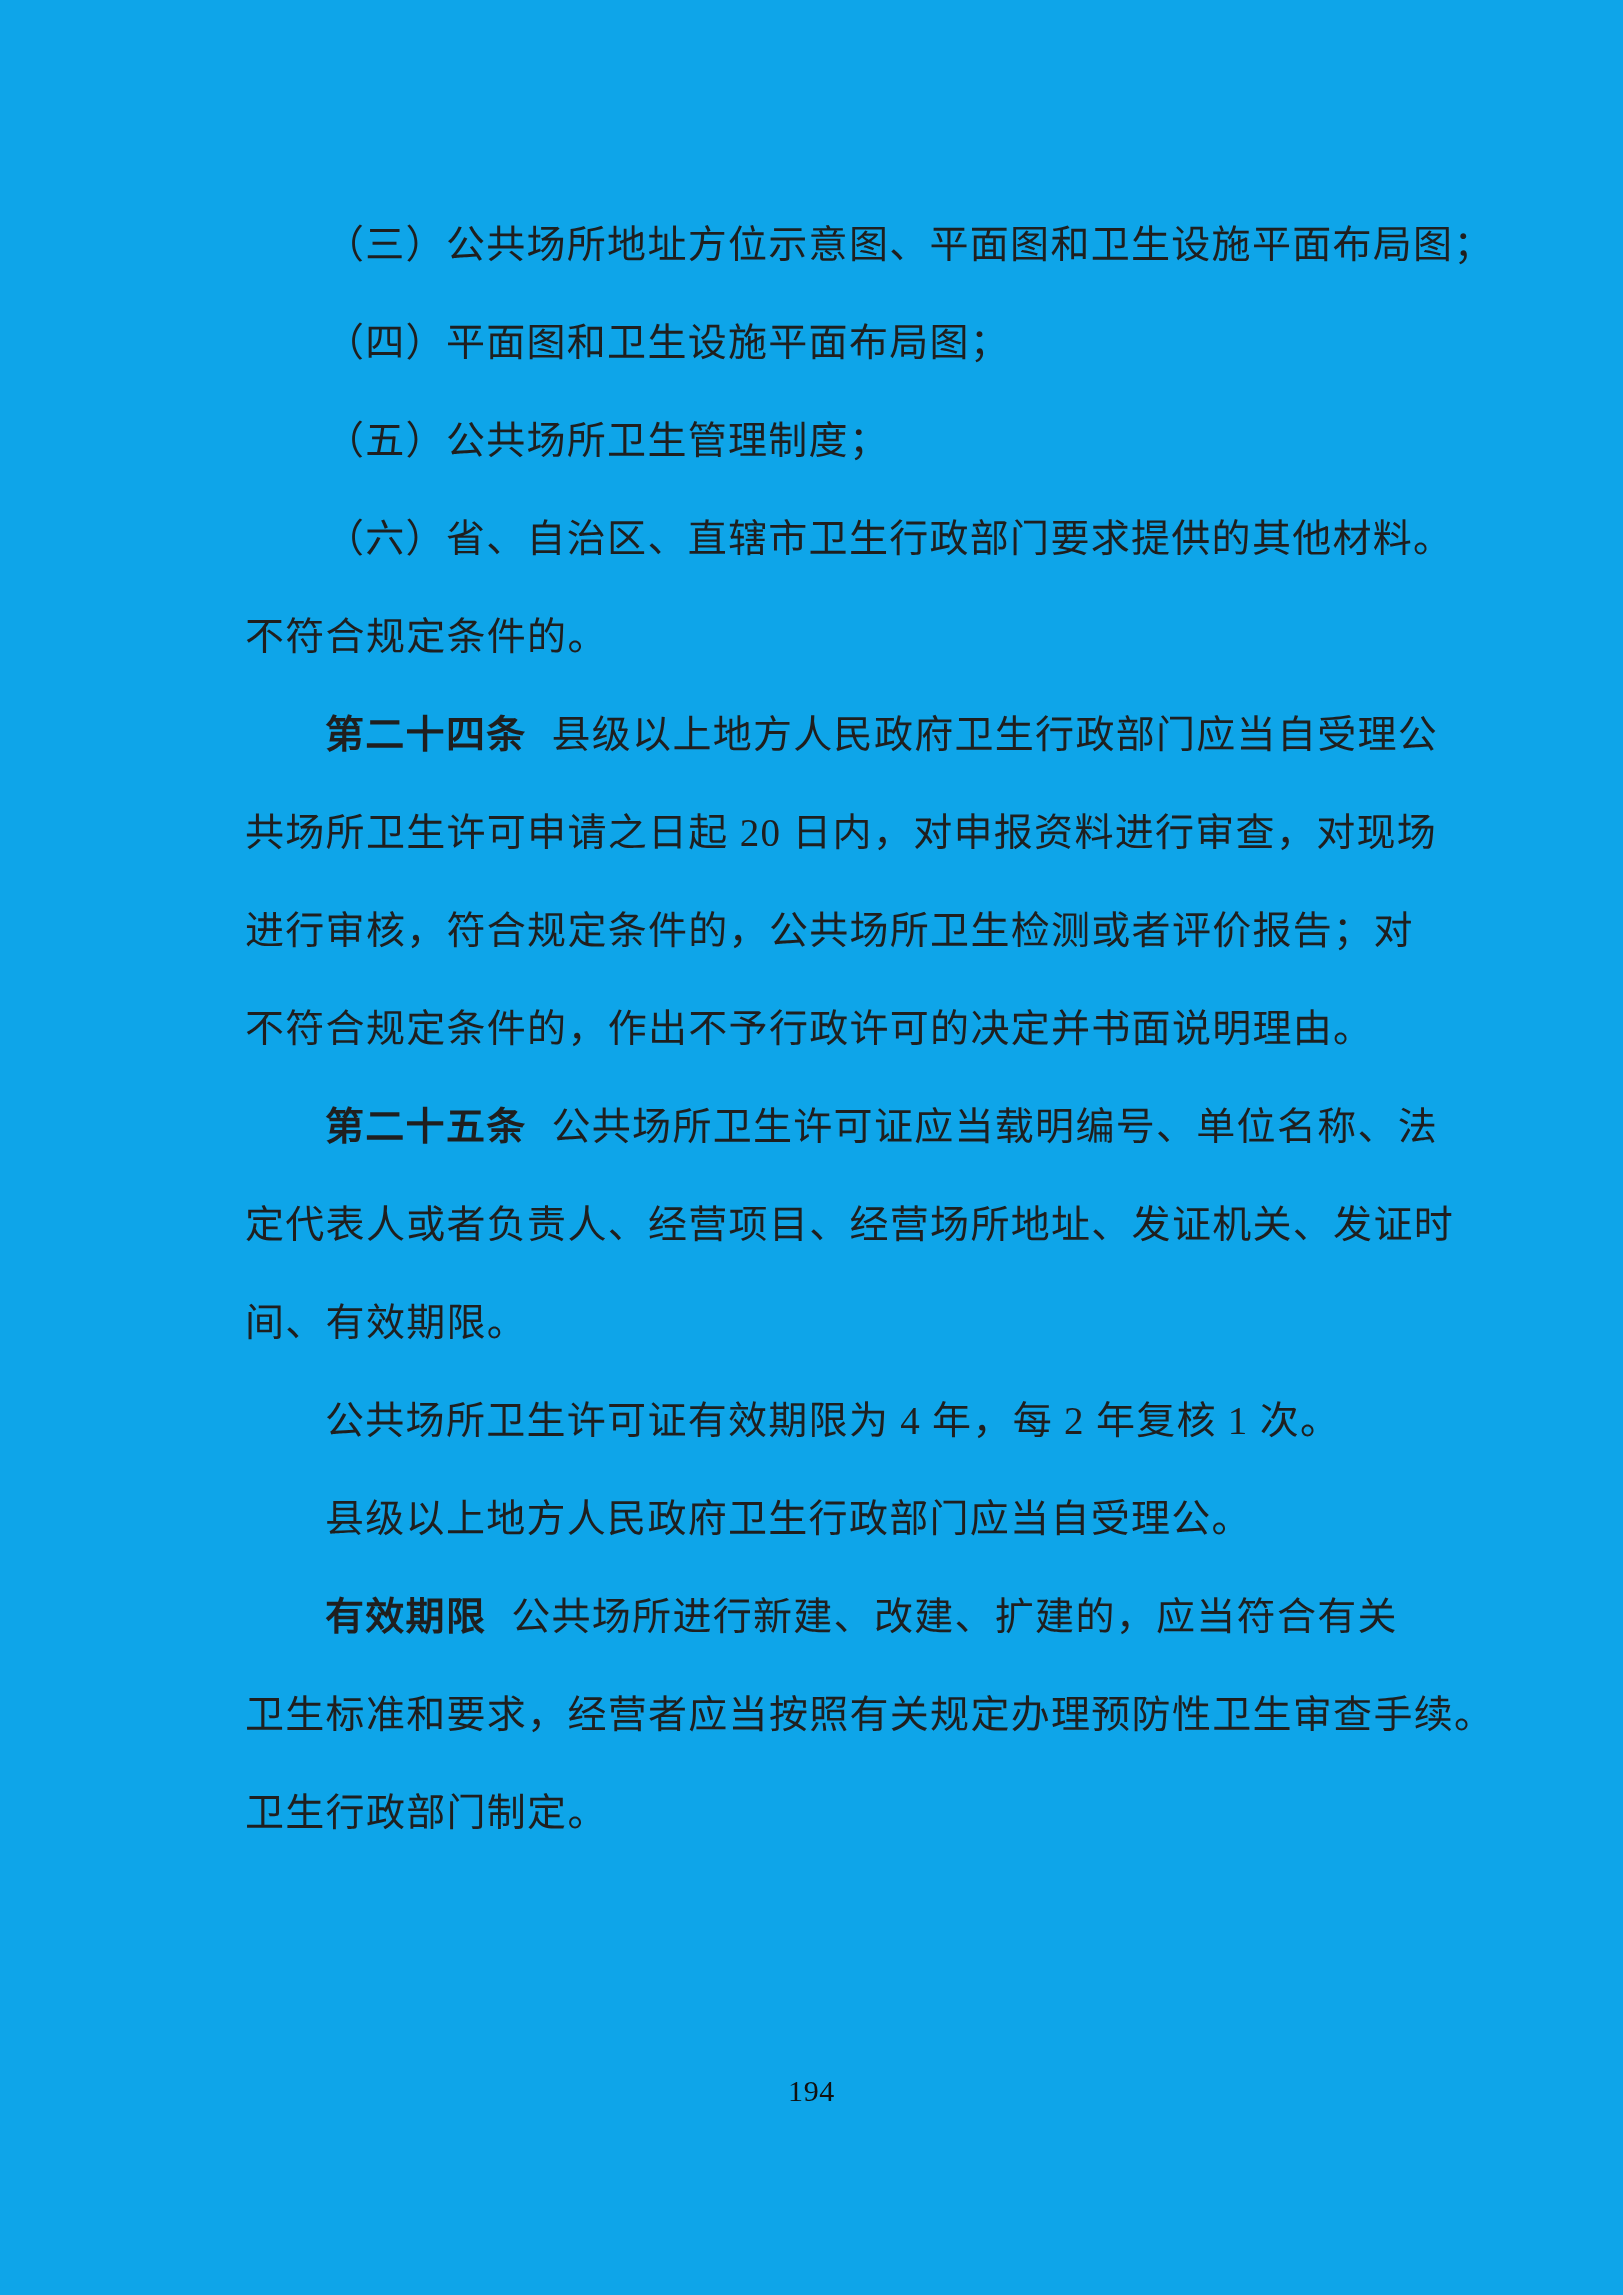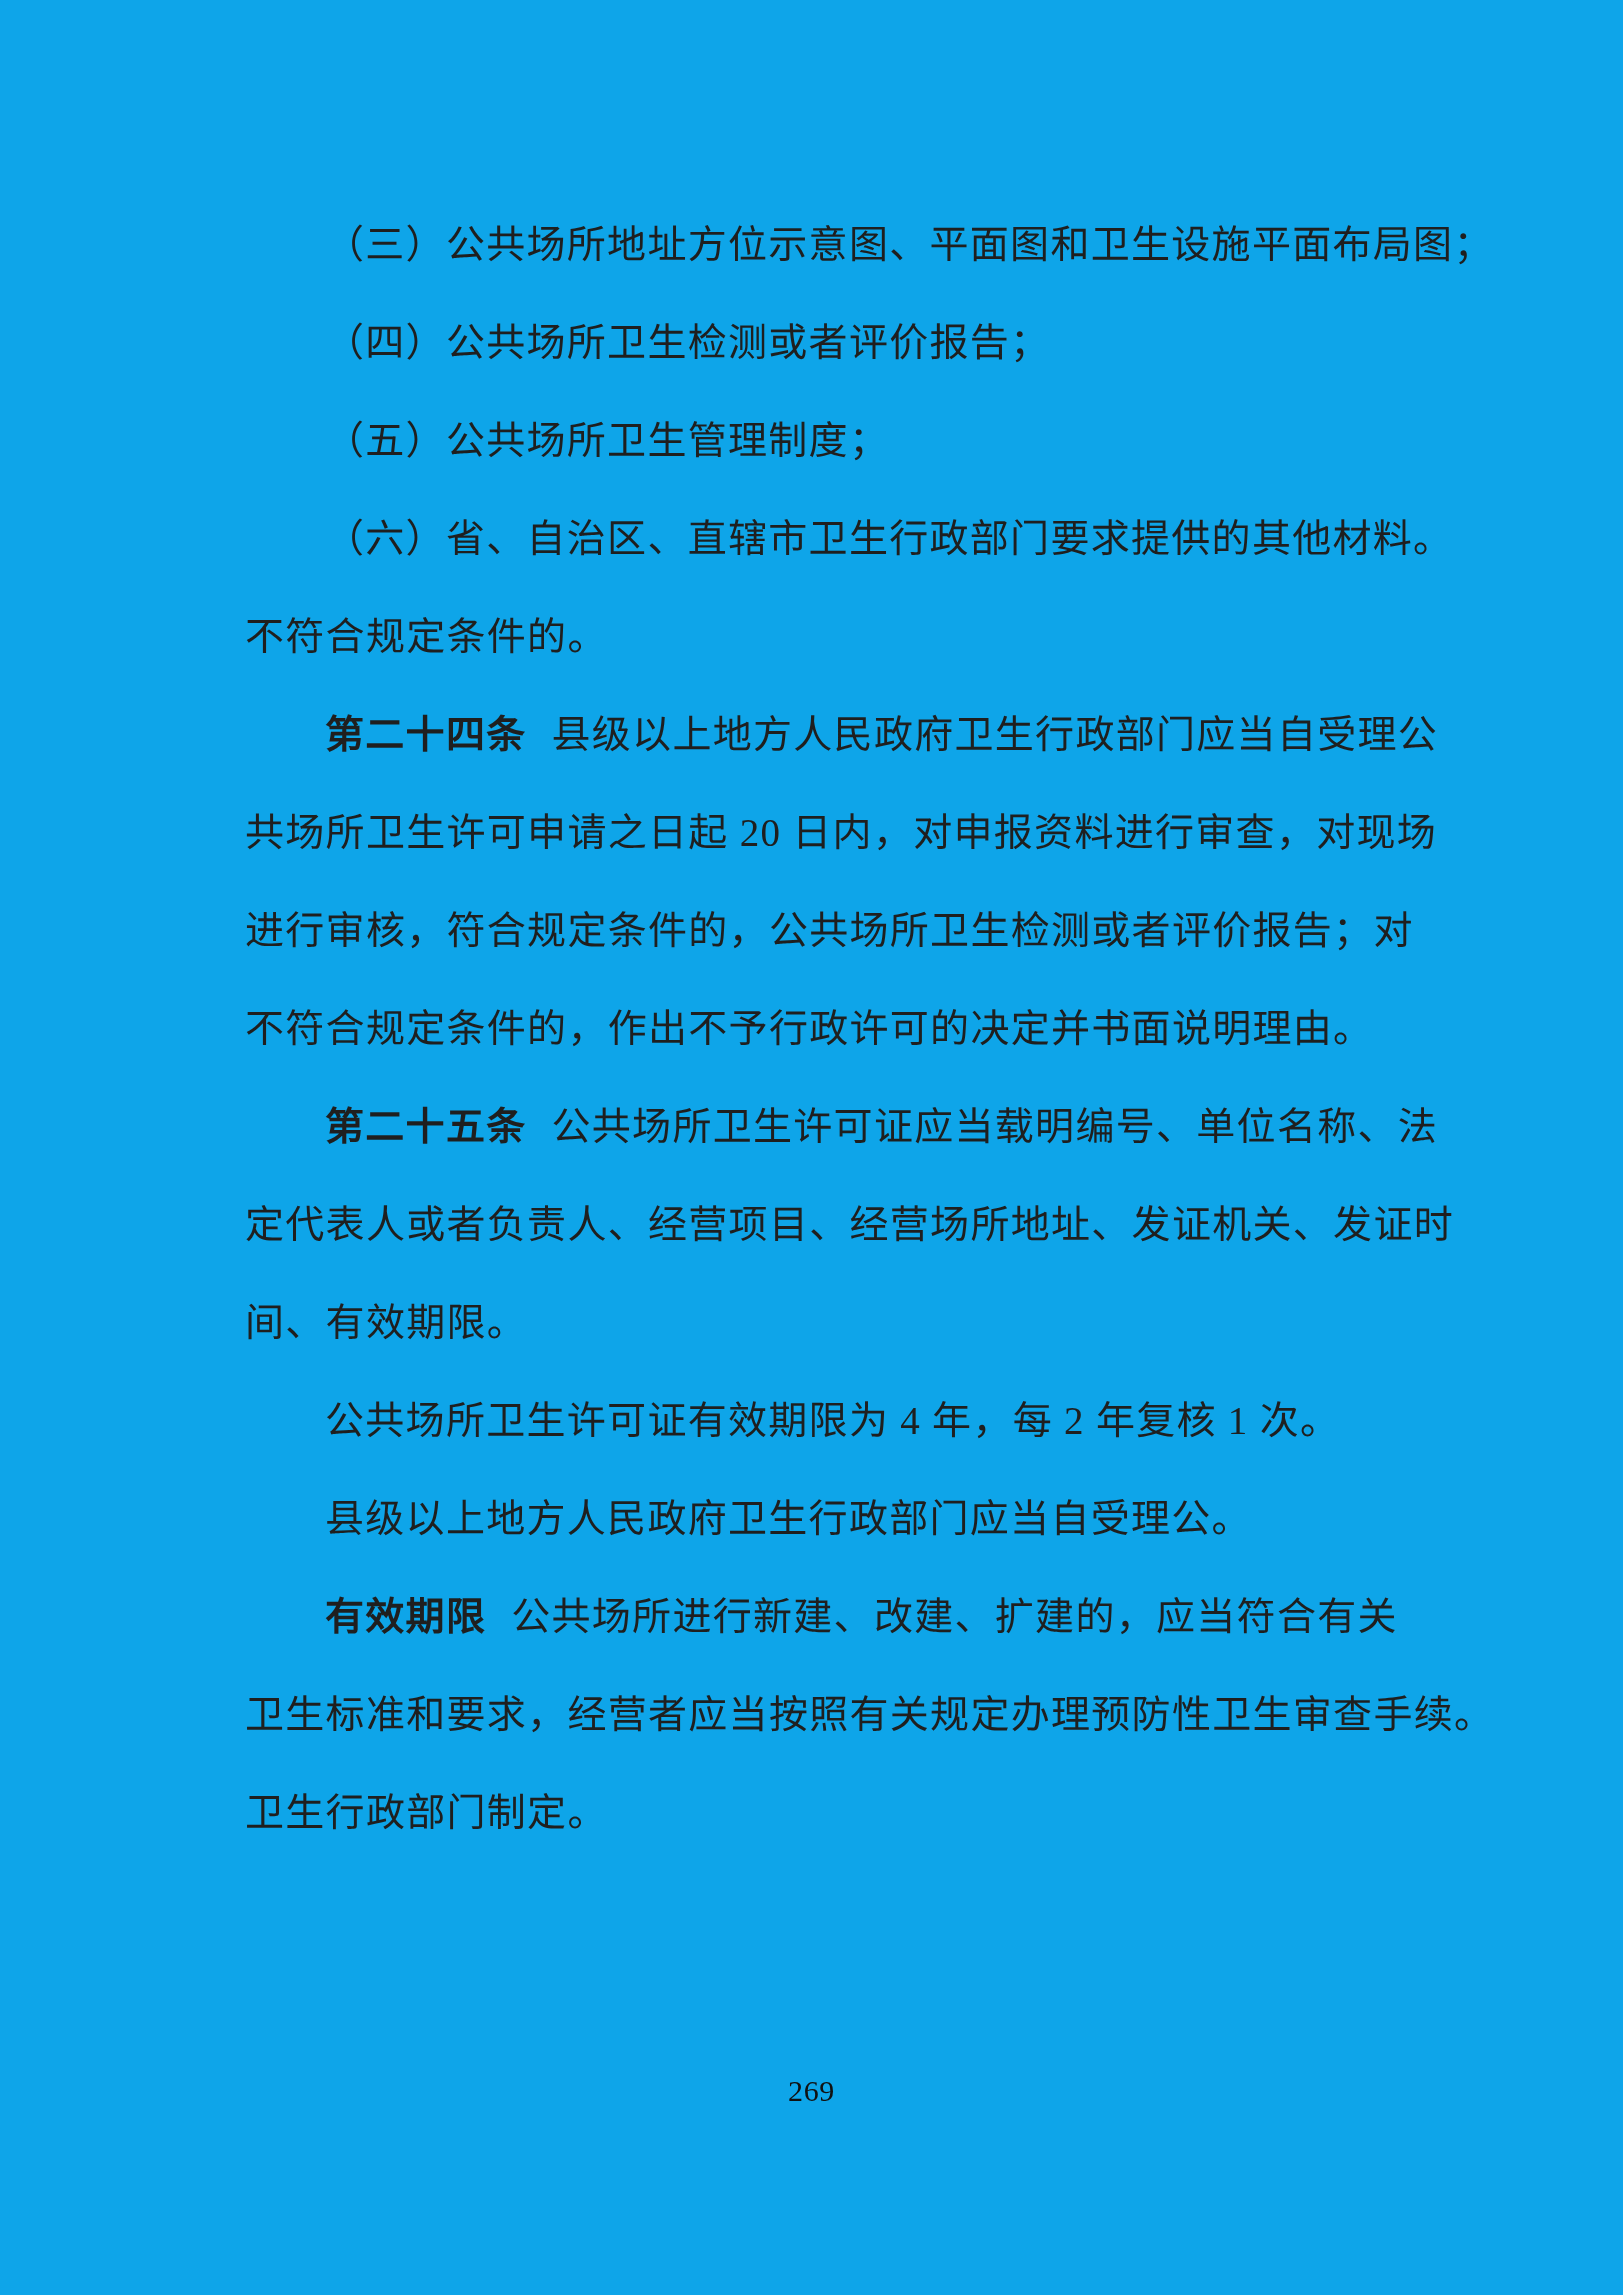--- a/index.html
+++ b/index.html
@@ -49,34 +49,34 @@
     letter-spacing: 0.7px;
     color: #111111;
   }
 </style>
 </head>
 <body>
 
 <div class="page">
   <div class="doc-body">
       <div class="line indent"><span>（三）公共场所地址方位示意图、平面图和卫生设施平面布局图；</span></div>
-      <div class="line indent"><span>（四）公共场所卫生检测或者评价报告；</span></div>
+      <div class="line indent"><span>（四）平面图和卫生设施平面布局图；</span></div>
       <div class="line indent"><span>（五）公共场所卫生管理制度；</span></div>
       <div class="line indent"><span>（六）省、自治区、直辖市卫生行政部门要求提供的其他材料。</span></div>
       <div class="line"><span>不符合规定条件的。</span></div>
       <div class="line indent"><span class="article-no">第二十四条</span><span>县级以上地方人民政府卫生行政部门应当自受理公</span></div>
       <div class="line"><span>共场所卫生许可申请之日起 20 日内，对申报资料进行审查，对现场</span></div>
       <div class="line"><span>进行审核，符合规定条件的，公共场所卫生检测或者评价报告；对</span></div>
       <div class="line"><span>不符合规定条件的，作出不予行政许可的决定并书面说明理由。</span></div>
       <div class="line indent"><span class="article-no">第二十五条</span><span>公共场所卫生许可证应当载明编号、单位名称、法</span></div>
       <div class="line"><span>定代表人或者负责人、经营项目、经营场所地址、发证机关、发证时</span></div>
       <div class="line"><span>间、有效期限。</span></div>
       <div class="line indent"><span>公共场所卫生许可证有效期限为 4 年，每 2 年复核 1 次。</span></div>
       <div class="line indent"><span>县级以上地方人民政府卫生行政部门应当自受理公。</span></div>
       <div class="line indent"><span class="article-no">有效期限</span><span>公共场所进行新建、改建、扩建的，应当符合有关</span></div>
       <div class="line"><span>卫生标准和要求，经营者应当按照有关规定办理预防性卫生审查手续。</span></div>
       <div class="line"><span>卫生行政部门制定。</span></div>
     </div>
   <div class="footer">
-    <span>269</span>
+    <span>194</span>
   </div>
 </div>
 
 
 </body></html>

